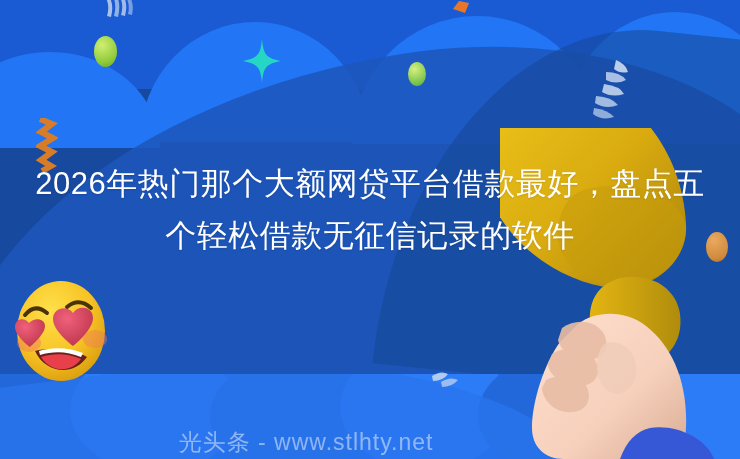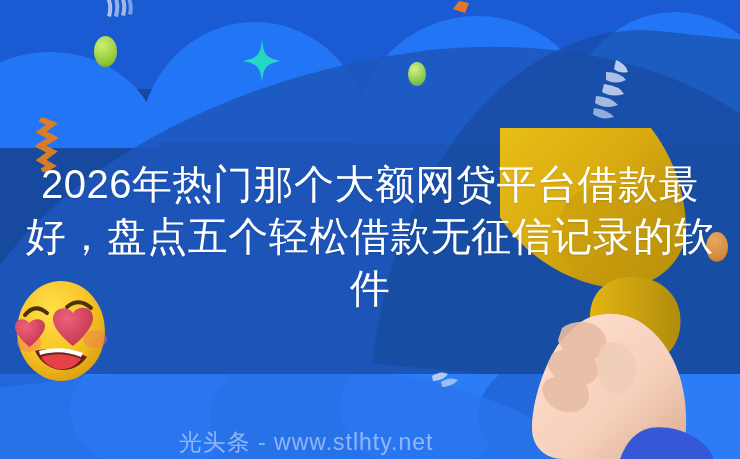--- a/index.html
+++ b/index.html
@@ -161,21 +161,21 @@
   }
 
   
   #title {
     position: absolute;
     left: 20px;
     top: 158px;
     width: 700px;
     text-align: center;
     color: #ffffff;
-    font-size: 40px;
+    font-size: 31px;
     line-height: 52px;
     letter-spacing: .5px;
     font-weight: 400;
     white-space: pre-wrap;
     text-shadow: 0 1px 2px rgba(0,0,0,.12);
   }
 
   
   #watermark {
     position: absolute;

